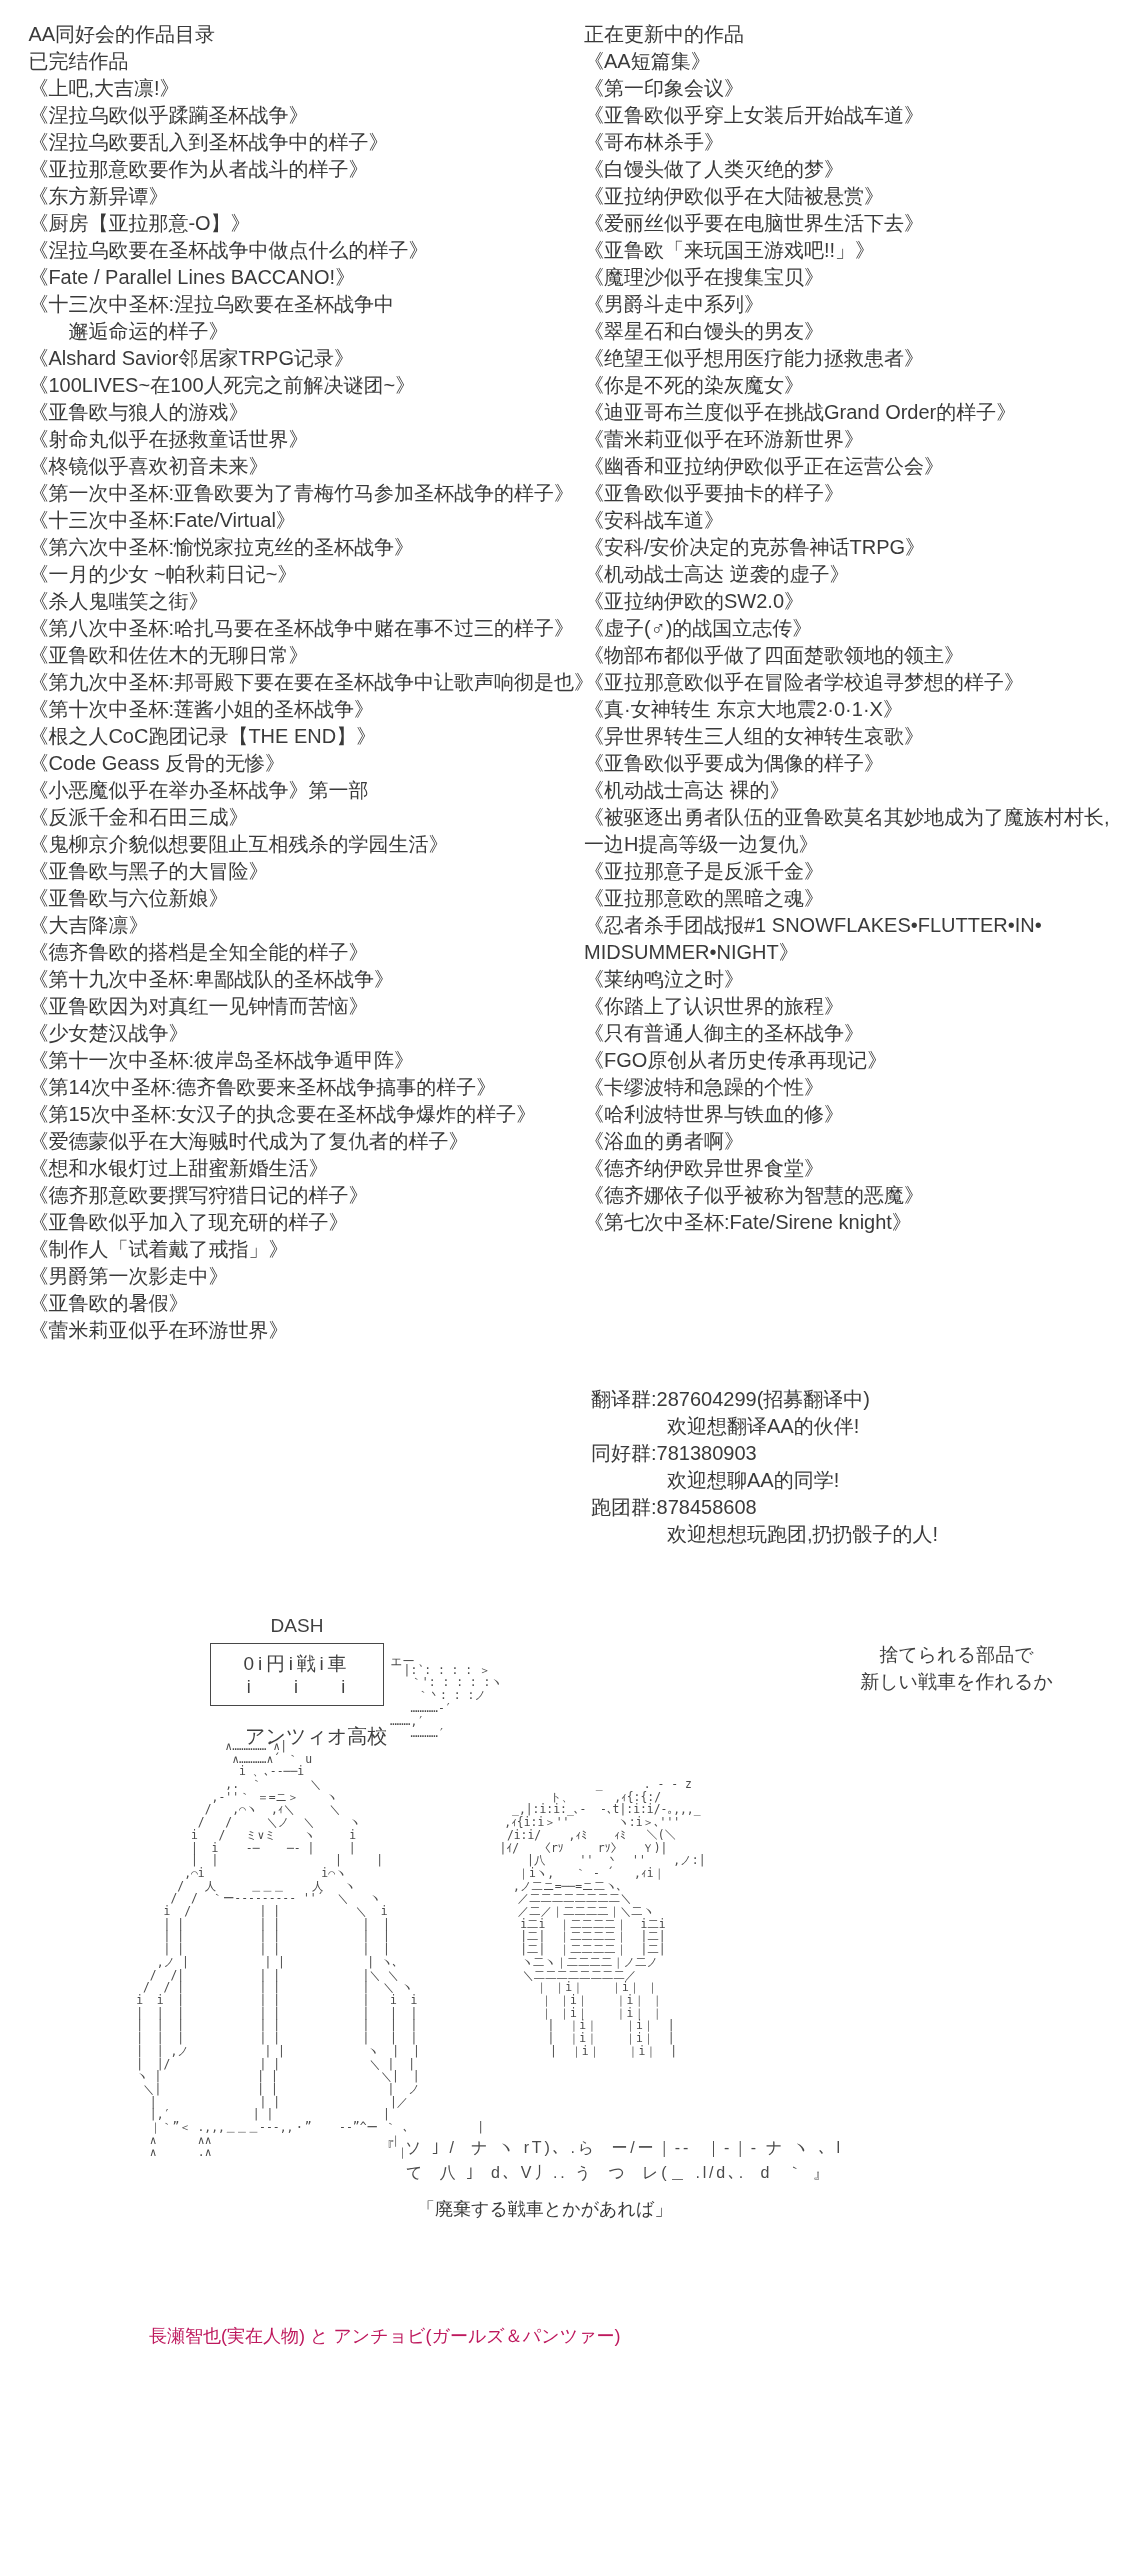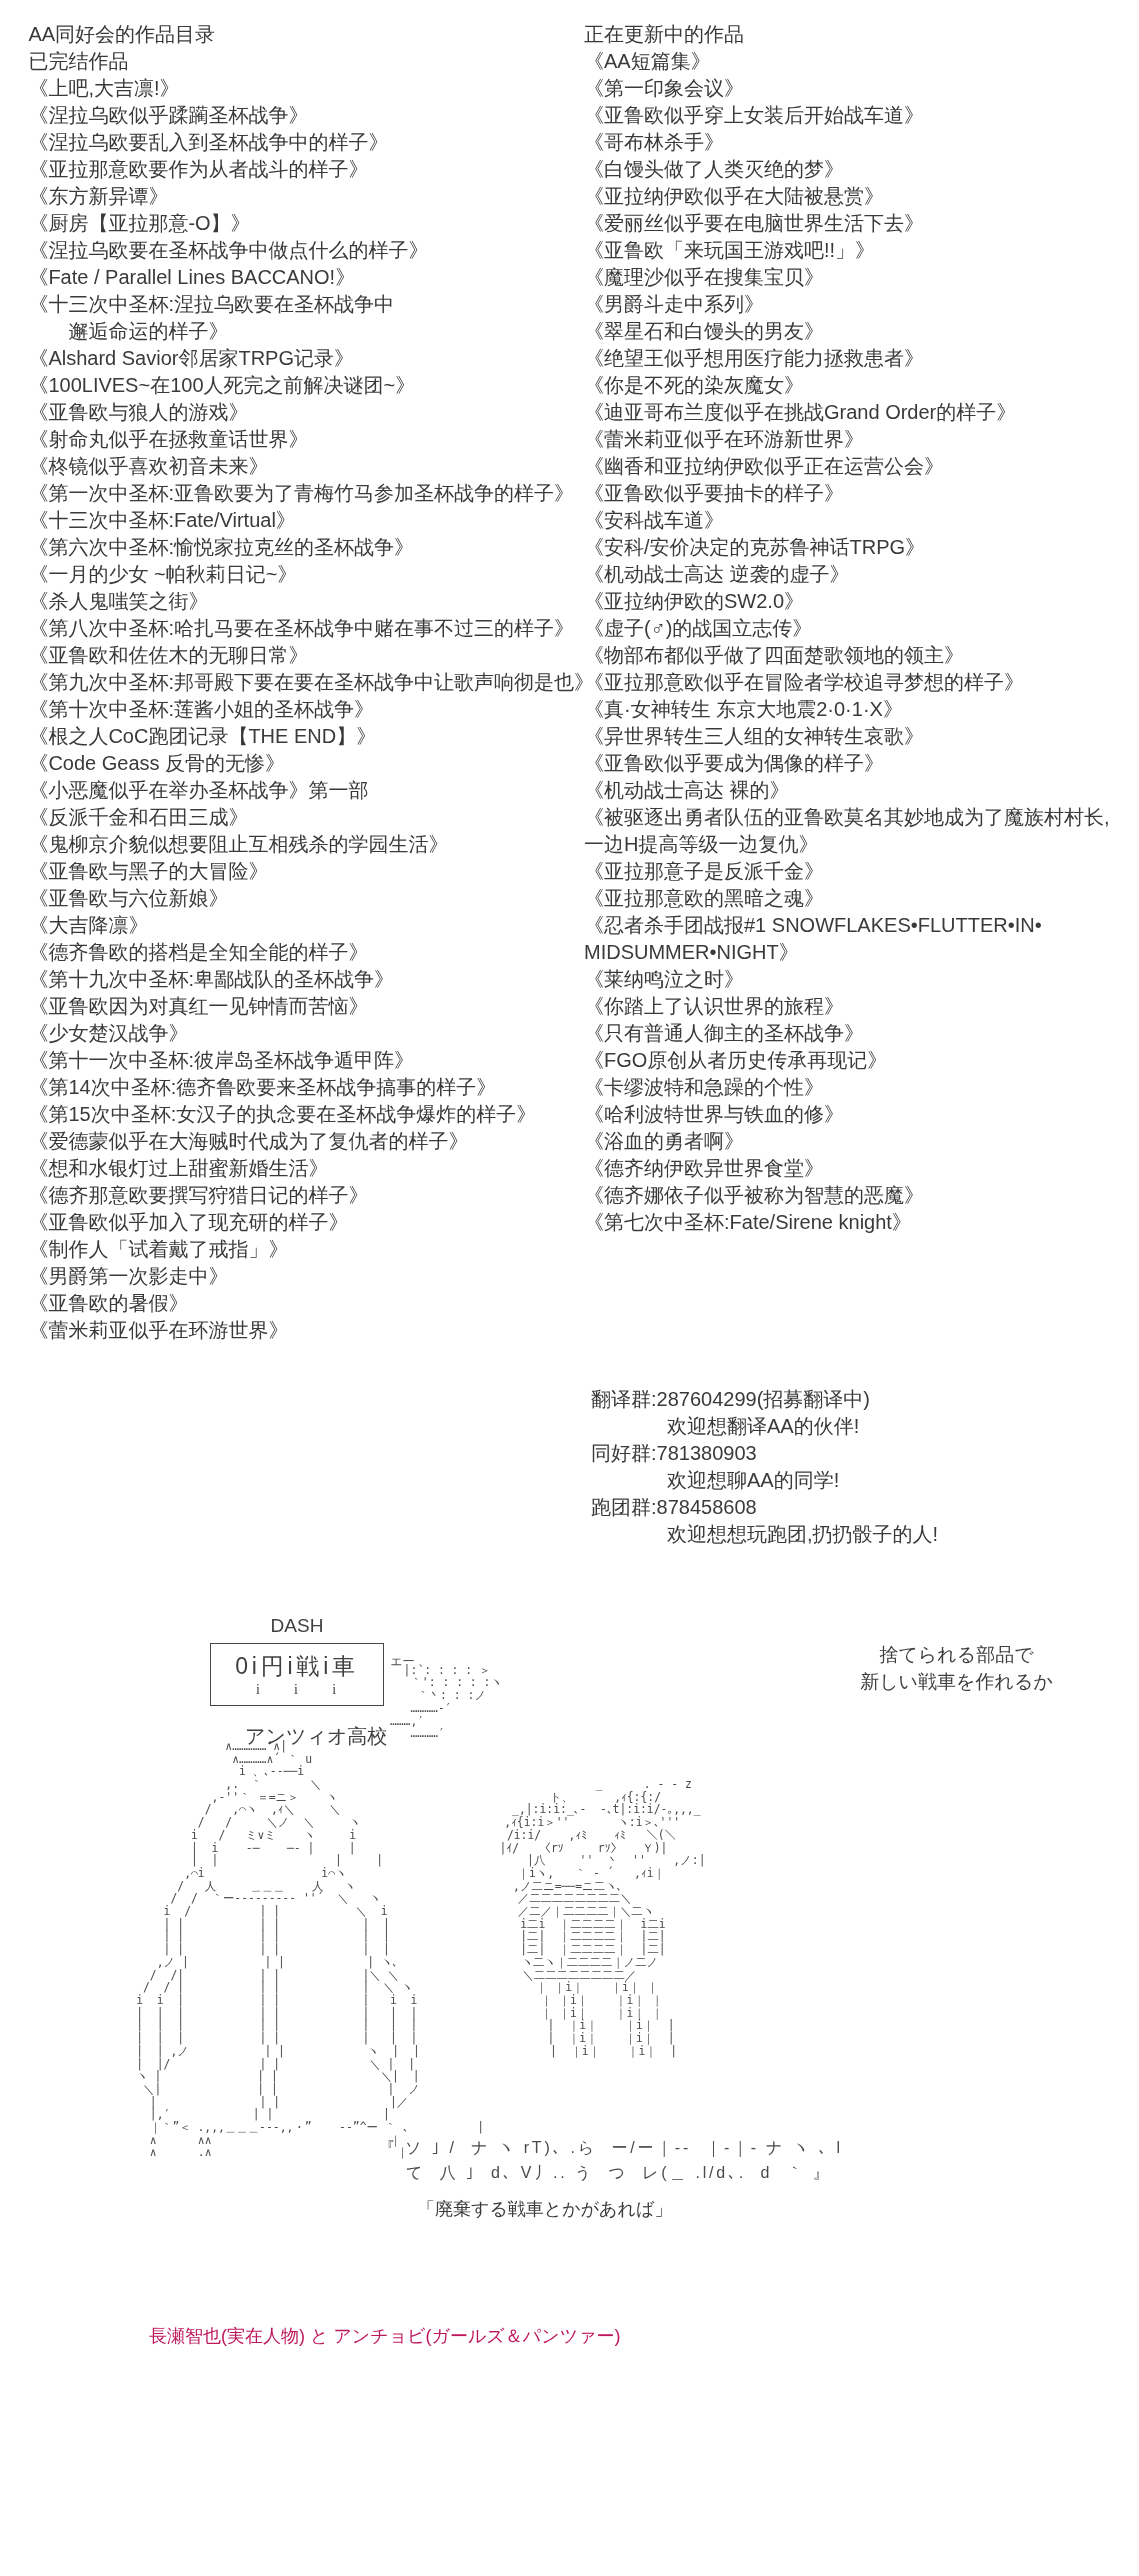--- a/index.html
+++ b/index.html
@@ -20,22 +20,22 @@
   .art-pre {
     position:absolute; left:95px; top:1651px;
     font-family:"DejaVu Sans Mono", monospace;
     font-size:11.4px; line-height:12.7px; color:#4a4a4a; white-space:pre;
   }
   .sign-title { position:absolute; left:210px; top:1615px; width:174px; text-align:center; font-size:19px; color:#3f3f3f; }
   .sign-box {
     position:absolute; left:210px; top:1643px; width:174px; height:63px;
     border:1.9px solid #474747; text-align:center; color:#3f3f3f;
   }
-  .sign-row1 { font-size:23px; margin-top:6.6px; letter-spacing:3.8px; white-space:pre; }
-  .sign-row2 { font-size:14px; letter-spacing:1.9px; white-space:pre;font-family:Liberation Serif, serif; }
+  .sign-row1 { font-size:19px; margin-top:6.6px; letter-spacing:3.8px; white-space:pre; }
+  .sign-row2 { font-size:18px; letter-spacing:1.9px; white-space:pre; }
   .sign-tail { position:absolute; left:389px; top:1651px; font-size:14.2px; color:#4a4a4a; white-space:pre; }
   .school-label { position:absolute; left:245px; top:1723px; font-size:20px; color:#3f3f3f; white-space:pre; }
   .banner { position:absolute; left:807px; top:1642px; width:299px; text-align:center; font-size:19px; line-height:26.5px; color:#3f3f3f; }
   .scribble1 { position:absolute; left:379px; top:2138px; font-size:16px; letter-spacing:2.8px; color:#4a4a4a; white-space:pre; }
   .scribble2 { position:absolute; left:406px; top:2163px; font-size:16px; letter-spacing:2.8px; color:#4a4a4a; white-space:pre; }
   .speech { position:absolute; left:417px; top:2197px; font-size:18px; color:#3a3a3a; white-space:pre; }
   .caption { position:absolute; left:149px; top:2280px; font-size:18px; color:#be185d; white-space:pre;margin-top:44px; }
 </style>
 </head>
 <body>

